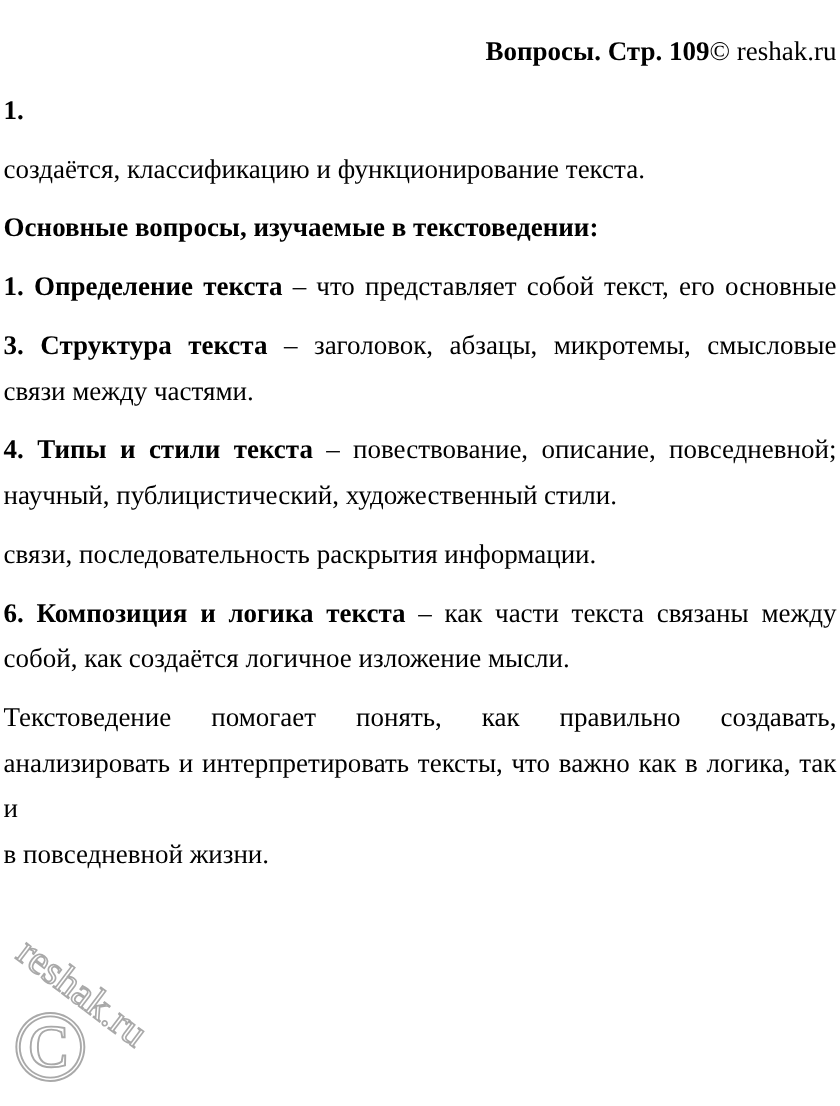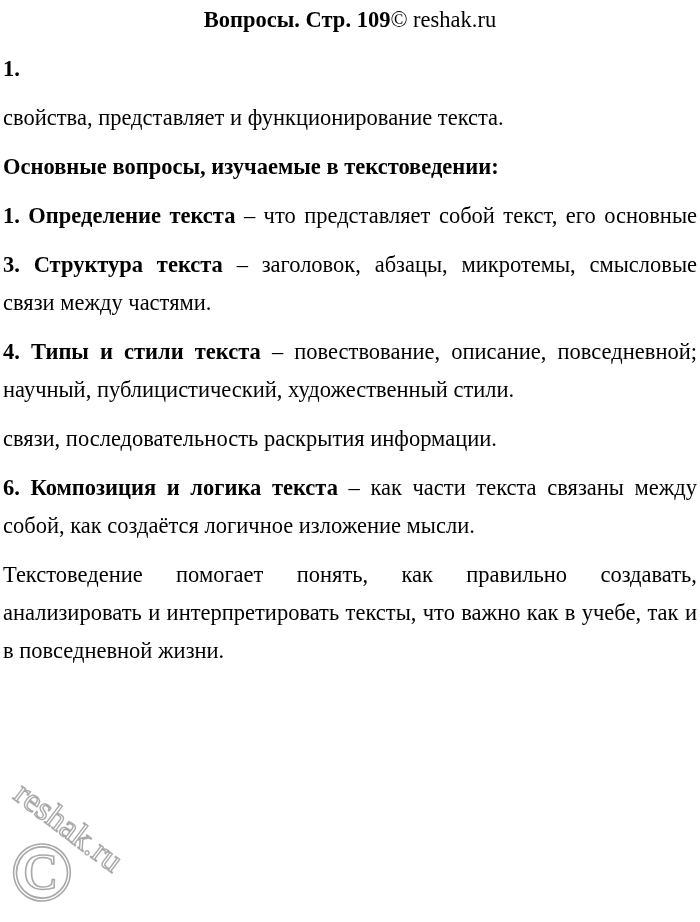--- a/index.html
+++ b/index.html
@@ -7,22 +7,22 @@
     width: 700px; height: 922px;
     background: #ffffff;
     color: #000000;
     font-family: "Liberation Serif", "DejaVu Serif", serif;
     font-size: 22.5px;
     position: relative;
     overflow: hidden;
   }
   .page { padding: 1px 3px 0 3px; position: relative; z-index: 1; }
   .header-row {
-    display: flex; justify-content: center; align-items: baseline;
-    line-height: 38px; margin-bottom: 11px;
+    display: flex; justify-content: flex-end; align-items: baseline;
+    line-height: 38px; margin-bottom: 11px; margin-top: 23px;
   }
   .bold { font-weight: bold; }
   .para { margin: 0 0 11px 0; }
   .line { line-height: 38px; }
   
   .j { text-align: justify; text-align-last: justify; }
   .last { text-align: left; }
   .watermark {
     position: absolute; left: 0; top: 750px; z-index: 3;
     pointer-events: none;
@@ -36,21 +36,21 @@
   <div class="header-row">
     <span class="bold">Вопросы. Стр. 109</span>
     <span>© reshak.ru</span>
   </div>
 
   <div class="para">
     <div class="line bold">1.</div>
   </div>
 
   <div class="para">
-    <div class="line last">свойства, представляет и функционирование текста.</div>
+    <div class="line last">создаётся, классификацию и функционирование текста.</div>
   </div>
 
   <div class="para">
     <div class="line bold">Основные вопросы, изучаемые в текстоведении:</div>
   </div>
 
   <div class="para">
     <div class="line j"><span class="bold">1. Определение текста</span><span> – что представляет собой текст, его основные</span></div>
   </div>
 
@@ -70,21 +70,21 @@
   </div>
 
   <div class="para">
     <div class="line j"><span class="bold">6. Композиция и логика текста</span><span> – как части текста связаны между</span></div>
     <div class="line last">собой, как создаётся логичное изложение мысли.</div>
   </div>
 
 
   <div class="para">
     <div class="line j">Текстоведение помогает понять, как правильно создавать,</div>
-    <div class="line j">анализировать и интерпретировать тексты, что важно как в учебе, так и</div>
+    <div class="line j">анализировать и интерпретировать тексты, что важно как в логика, так и</div>
     <div class="line last">в повседневной жизни.</div>
   </div>
 
 </div>
 
 <svg class="watermark" width="240" height="172" viewBox="0 0 240 172" aria-hidden="true">
   <text x="10" y="150" font-size="84" font-family="Liberation Serif, DejaVu Serif, serif" fill="#ffffff" fill-opacity="0.9" stroke="#9a9a9a" stroke-opacity="0.85" stroke-width="1.6">©</text>
   <text transform="translate(12,48) rotate(37)" font-size="34" font-family="Liberation Serif, DejaVu Serif, serif" fill="#ffffff" fill-opacity="0.9" stroke="#9a9a9a" stroke-opacity="0.85" stroke-width="1.4">reshak.ru</text>
 </svg>
 

